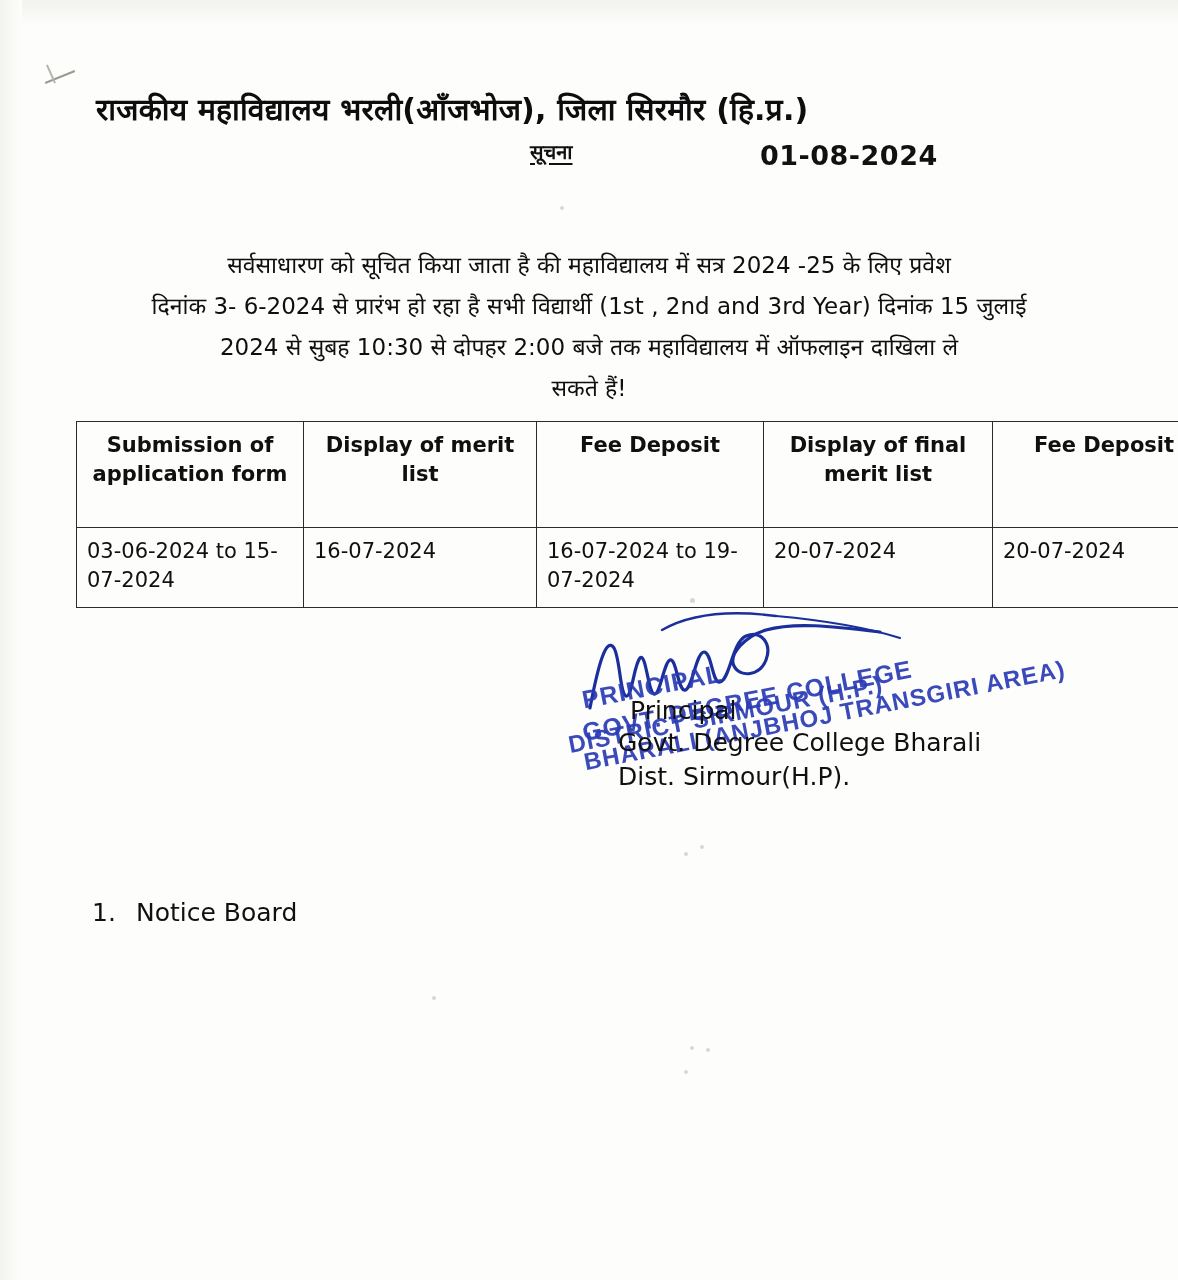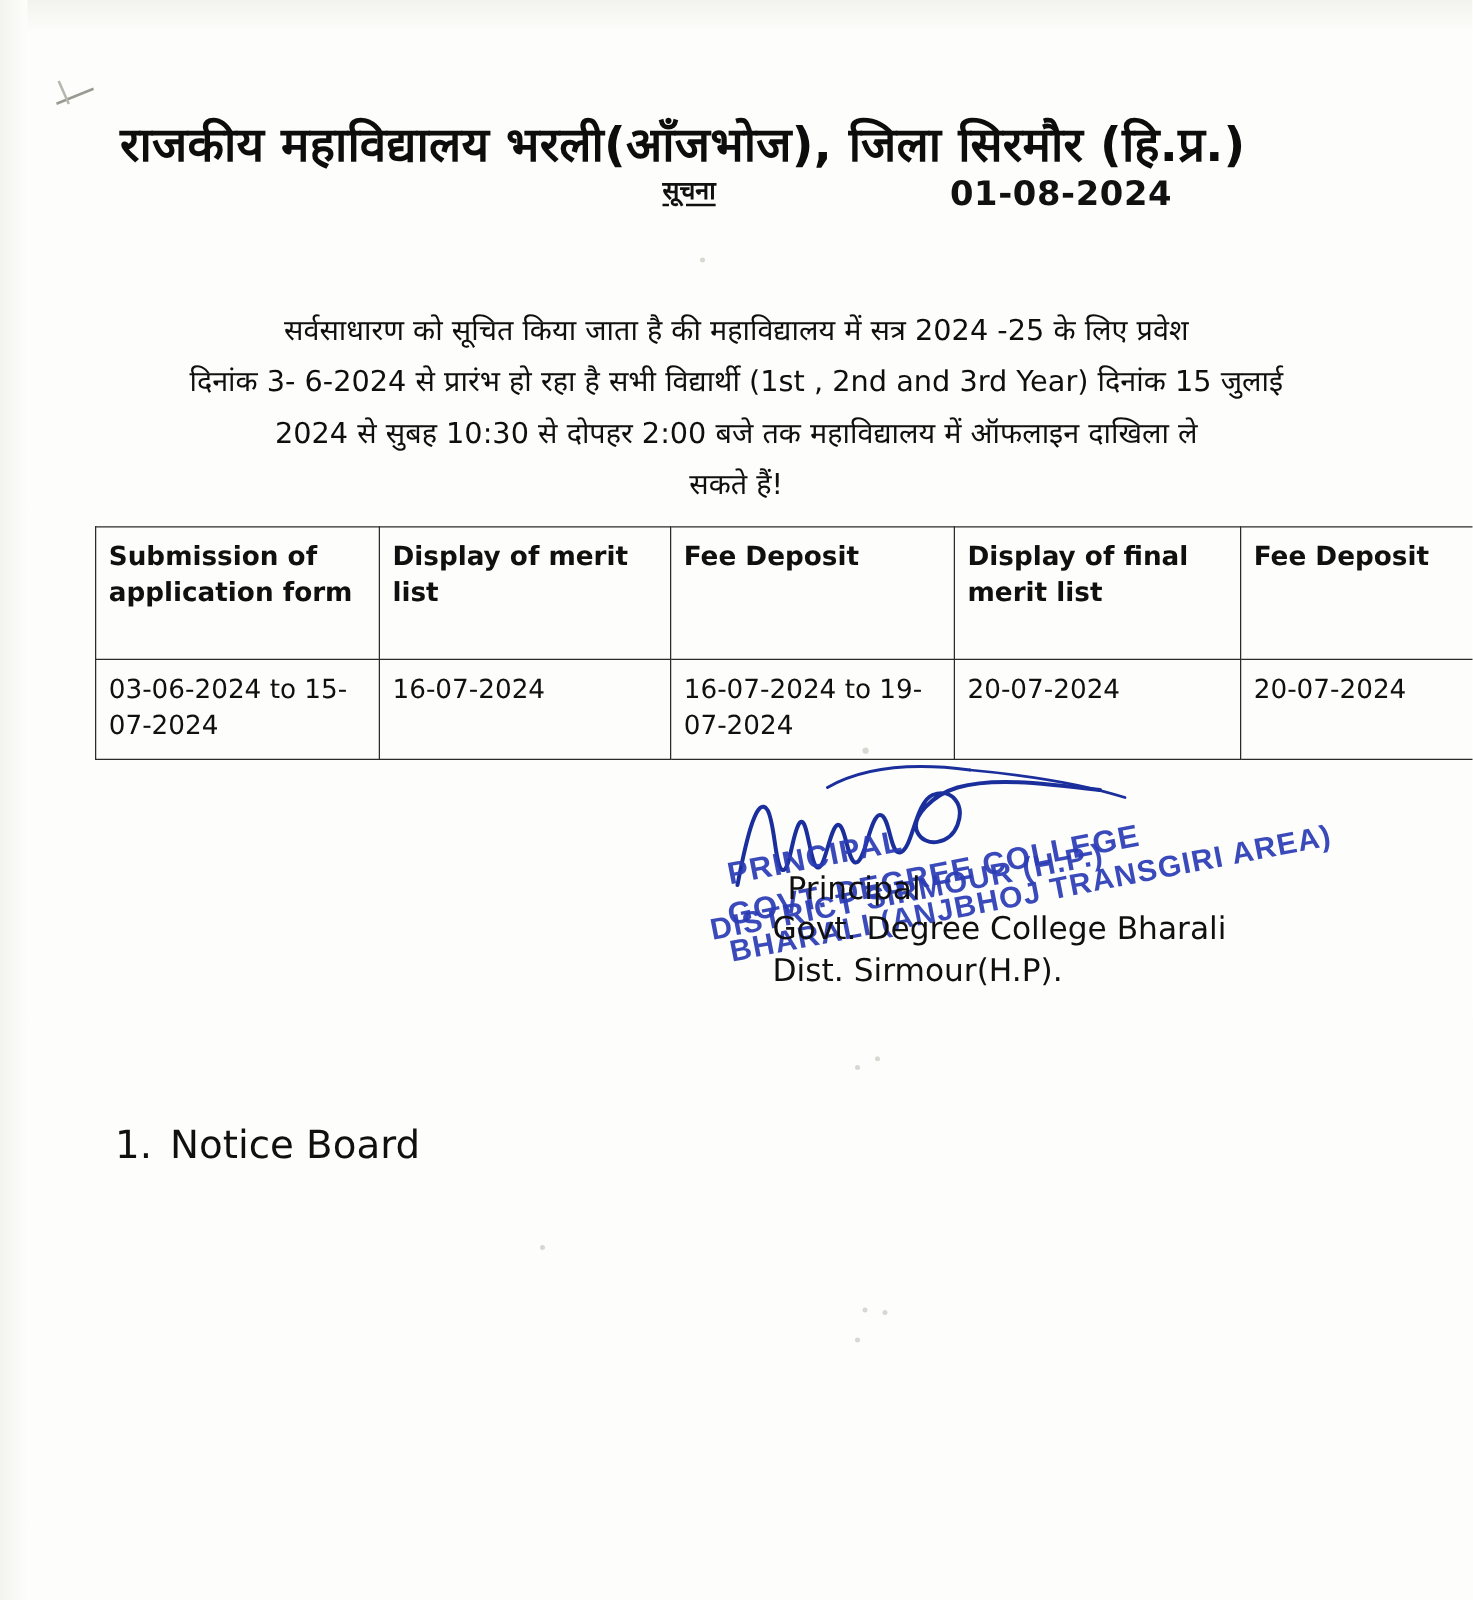--- a/index.html
+++ b/index.html
@@ -58,21 +58,21 @@
     background: #b5b5ad;
     transform: rotate(-24deg);
   }
 
   
   .doc-title {
     position: absolute;
     left: 96px;
     top: 88px;
     width: 1000px;
-    font-size: 38px;
+    font-size: 30px;
     font-weight: bold;
     letter-spacing: 0.2px;
     color: #0d0d0d;
     white-space: nowrap;
   }
   .subtitle-row {
     position: absolute;
     left: 96px;
     top: 138px;
     width: 1000px;
@@ -124,20 +124,21 @@
     padding: 9px 10px 12px 10px;
     font-size: 21px;
     line-height: 29px;
     font-weight: normal;
     text-align: left;
     color: #101010;
   }
   .sched-table thead th {
     font-weight: bold;
     height: 84px;
+    text-align: center;
   }
   .sched-table tbody td {
     height: 54px;
   }
   .col1 { width: 206px; }
   .col2 { width: 212px; }
   .col3 { width: 206px; }
   .col4 { width: 208px; }
   .col5 { width: 202px; }
 
@@ -183,21 +184,21 @@
   }
   .sign-line.l1 { left: 70px;  top: 96px; }
   .sign-line.l2 { left: 58px;  top: 128px; }
   .sign-line.l3 { left: 58px;  top: 162px; }
 
   
   .cc-list {
     position: absolute;
     left: 92px;
     top: 898px;
-    font-size: 31px;
+    font-size: 25px;
     color: #101010;
   }
   .cc-list .num { display: inline-block; width: 44px; }
 
   
   .speck {
     position: absolute;
     background: #d8d8d2;
     border-radius: 50%;
     pointer-events: none;

